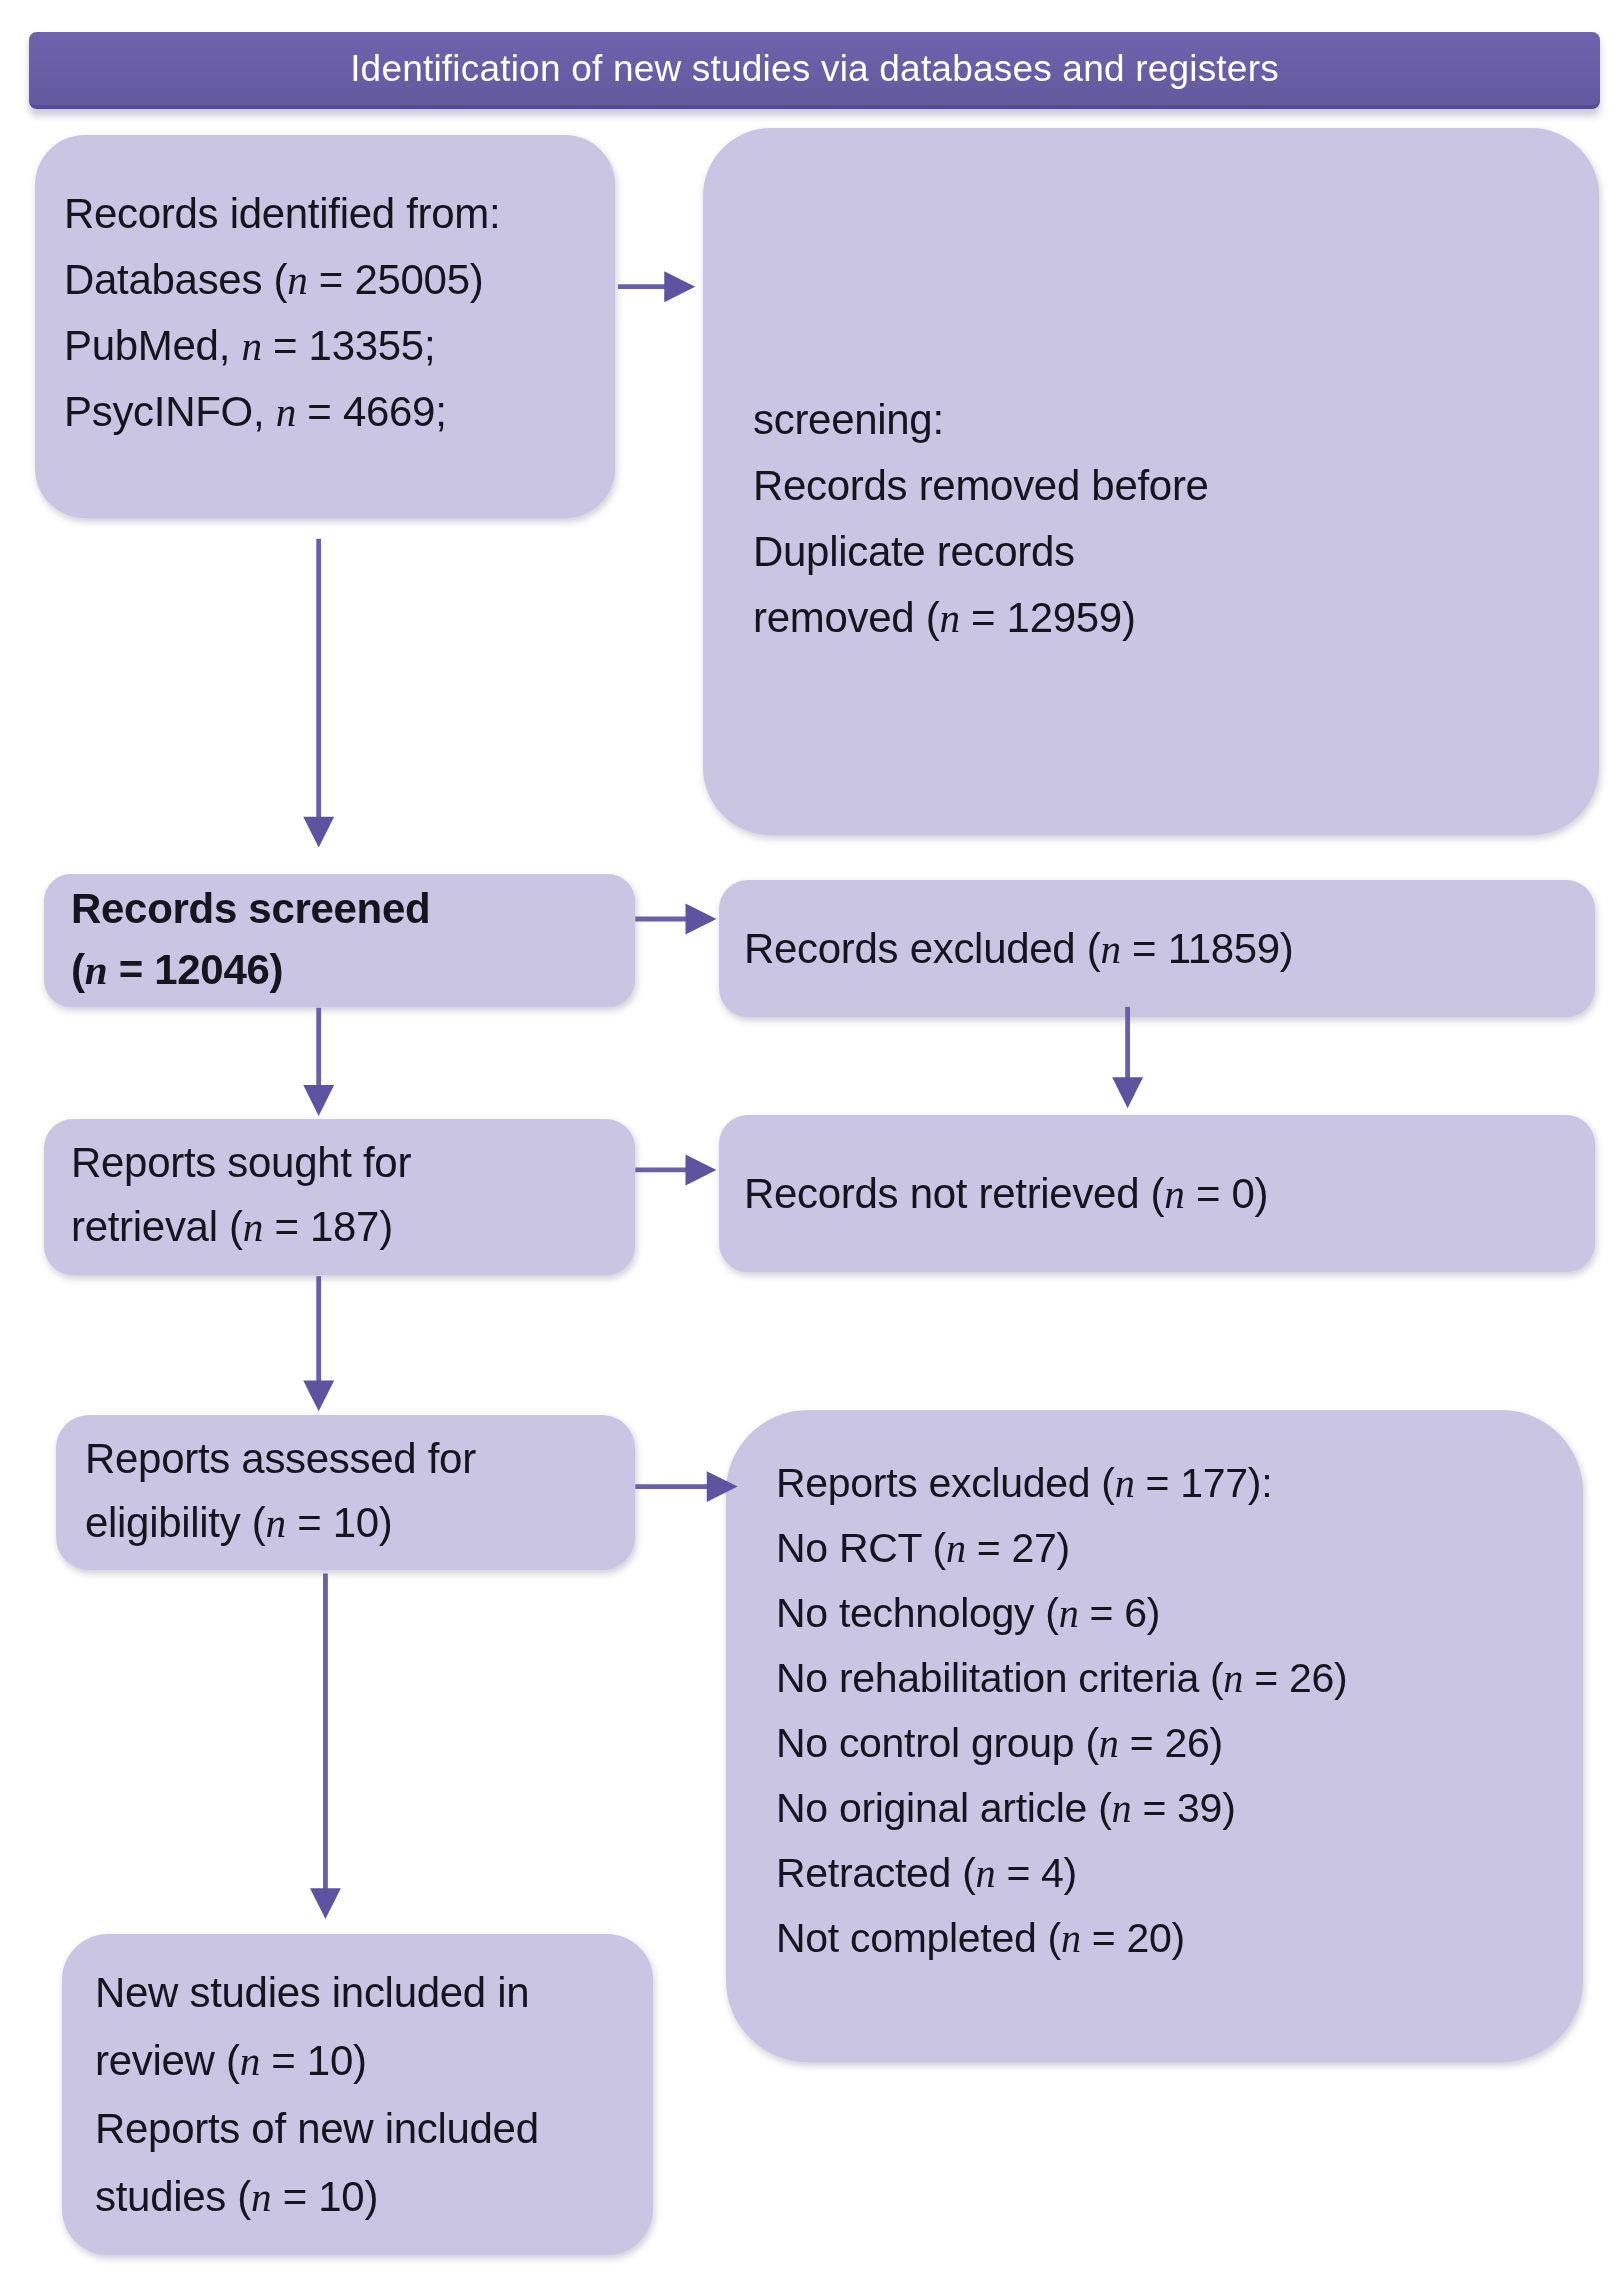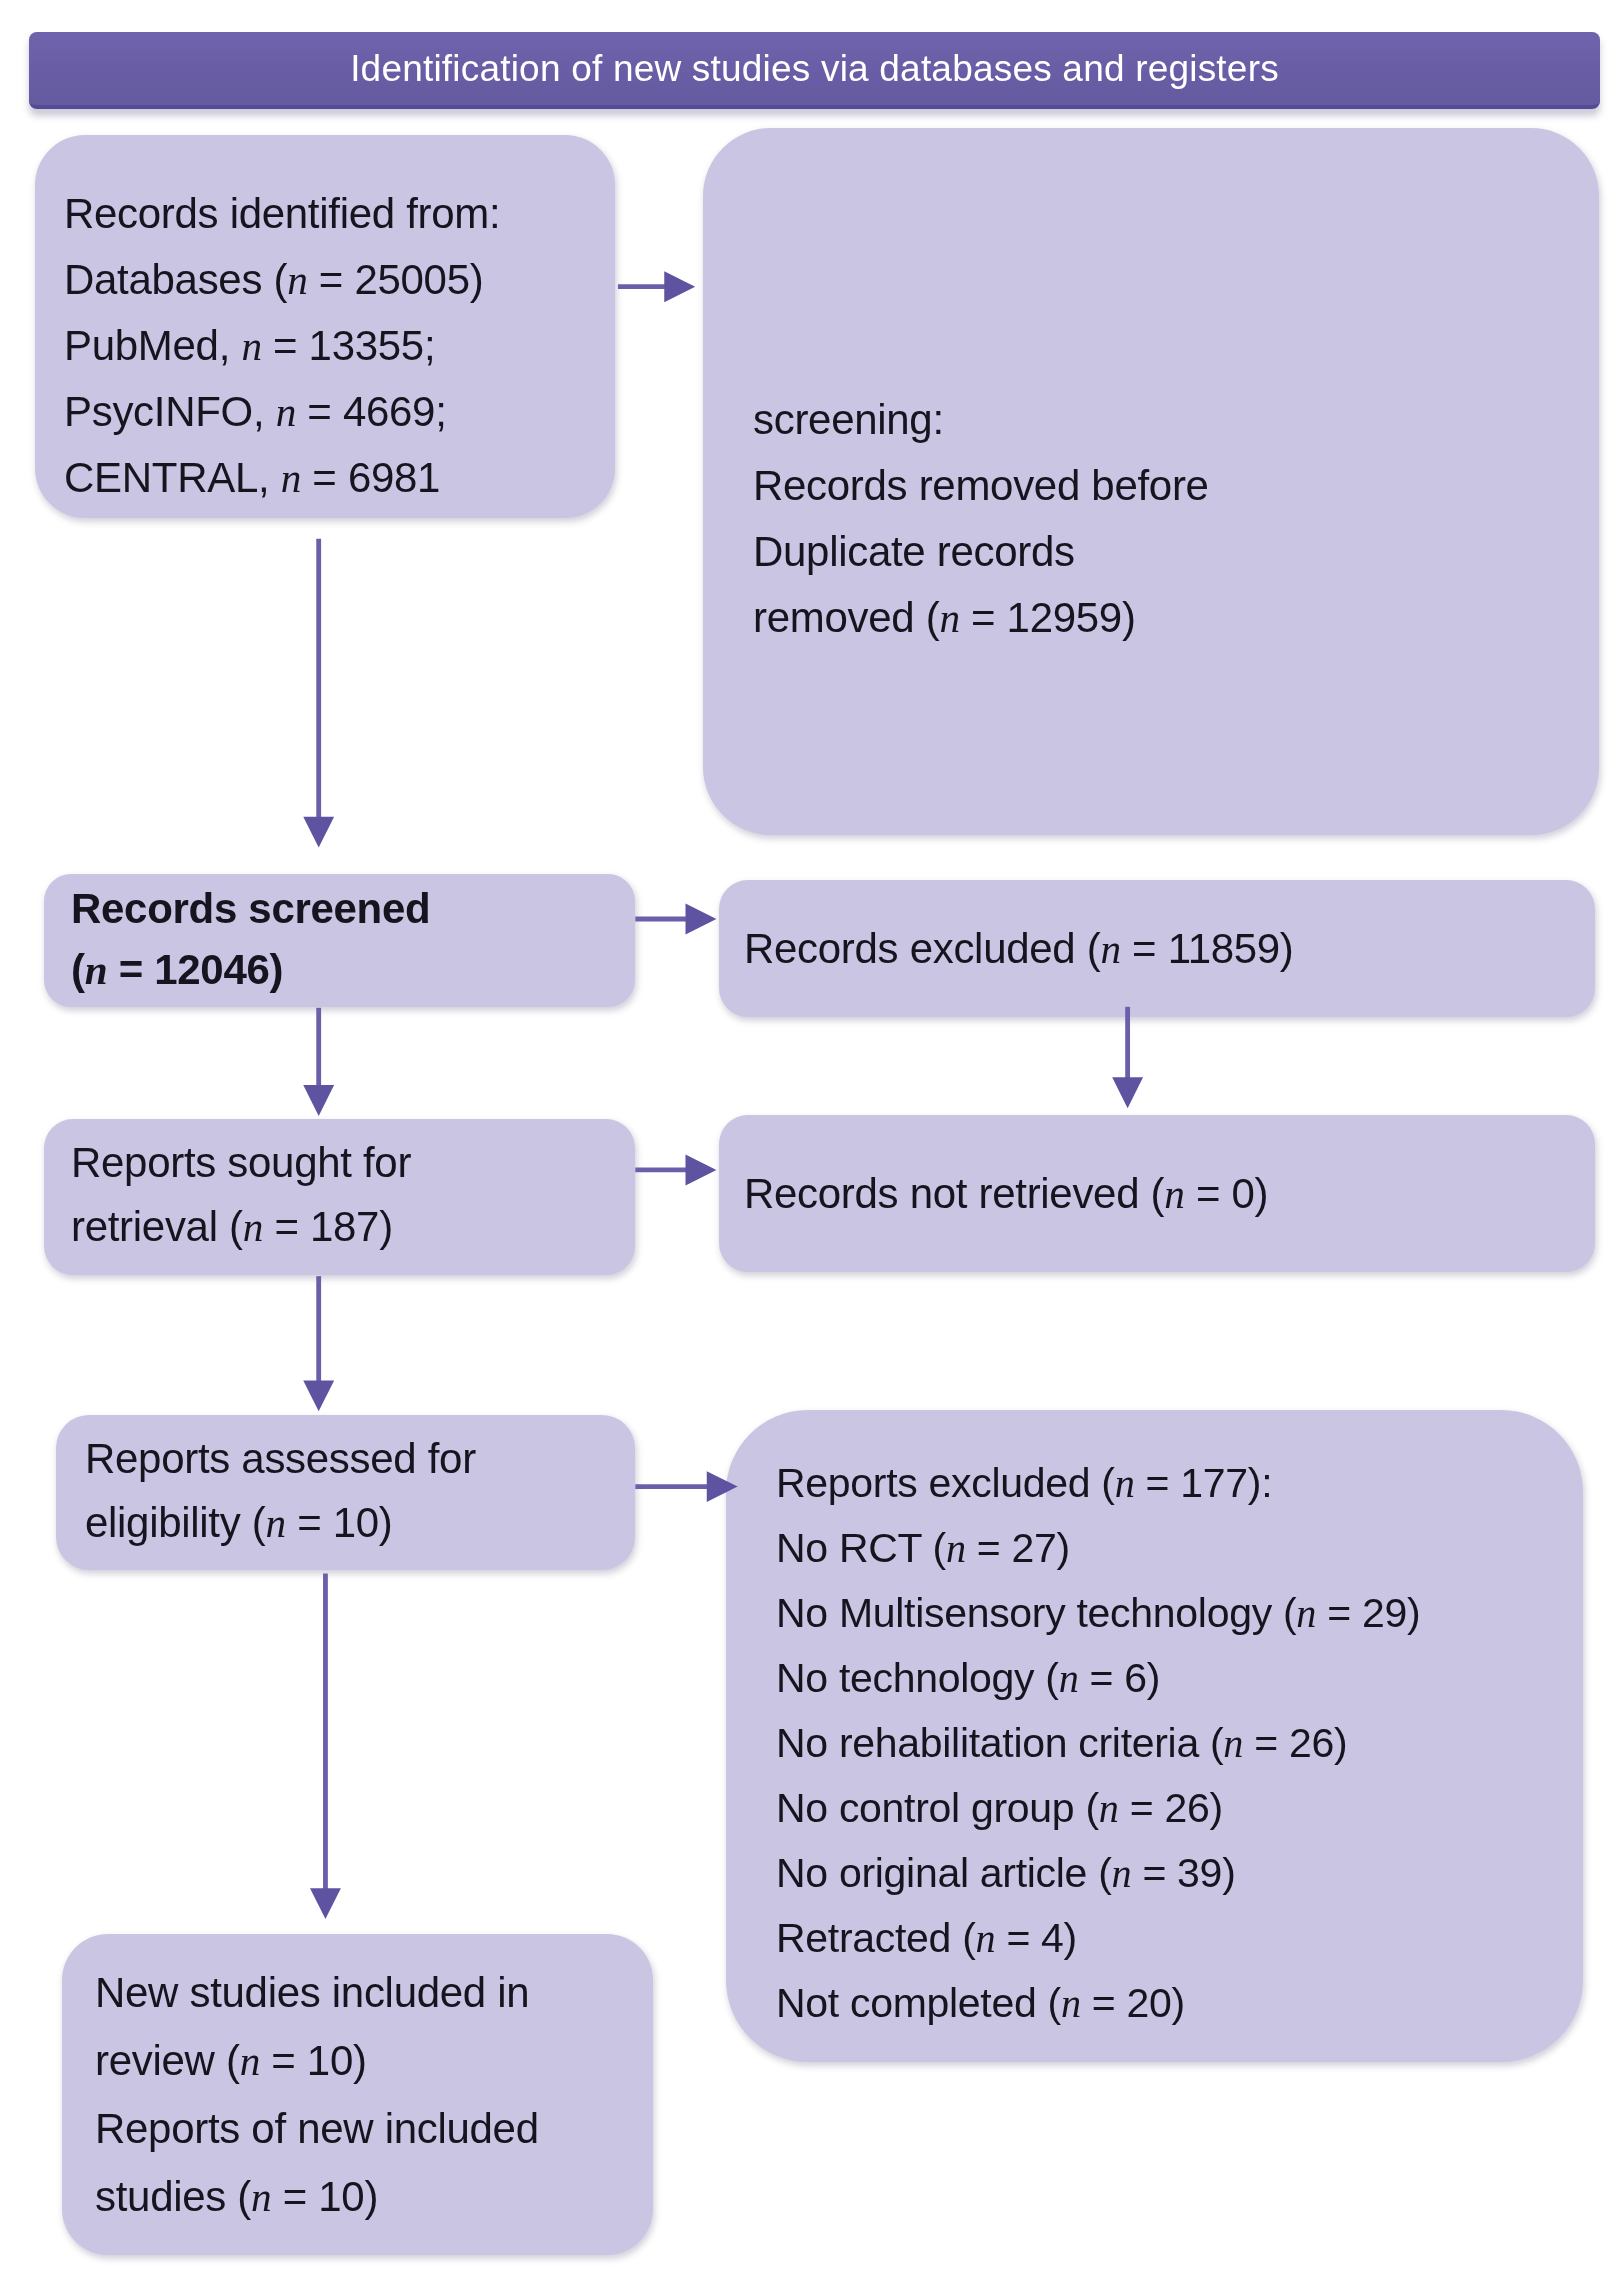--- a/index.html
+++ b/index.html
@@ -52,21 +52,20 @@
 
 <div class="banner">
   <span>Identification of new studies via databases and registers</span>
 </div>
 
 <div class="box" id="box-identified">
   <div class="ln">Records identified from:</div>
   <div class="ln">Databases (<i class="nvar">n</i> = 25005)</div>
   <div class="ln">PubMed, <i class="nvar">n</i> = 13355;</div>
   <div class="ln">PsycINFO, <i class="nvar">n</i> = 4669;</div>
-  <div class="ln">CENTRAL, <i class="nvar">n</i> = 6981</div>
 </div>
 
 <div class="box" id="box-removed">
   <div class="ln">screening:</div>
   <div class="ln">Records removed before</div>
   <div class="ln">Duplicate records</div>
   <div class="ln">removed (<i class="nvar">n</i> = 12959)</div>
 </div>
 
 <div class="box" id="box-screened">
@@ -88,21 +87,20 @@
 </div>
 
 <div class="box" id="box-assessed">
   <div class="ln">Reports assessed for</div>
   <div class="ln">eligibility (<i class="nvar">n</i> = 10)</div>
 </div>
 
 <div class="box" id="box-reportsexcluded">
   <div class="ln">Reports excluded (<i class="nvar">n</i> = 177):</div>
   <div class="ln">No RCT (<i class="nvar">n</i> = 27)</div>
-  <div class="ln">No Multisensory technology (<i class="nvar">n</i> = 29)</div>
   <div class="ln">No technology (<i class="nvar">n</i> = 6)</div>
   <div class="ln">No rehabilitation criteria (<i class="nvar">n</i> = 26)</div>
   <div class="ln">No control group (<i class="nvar">n</i> = 26)</div>
   <div class="ln">No original article (<i class="nvar">n</i> = 39)</div>
   <div class="ln">Retracted (<i class="nvar">n</i> = 4)</div>
   <div class="ln">Not completed (<i class="nvar">n</i> = 20)</div>
 </div>
 
 <div class="box" id="box-included">
   <div class="ln">New studies included in</div>

